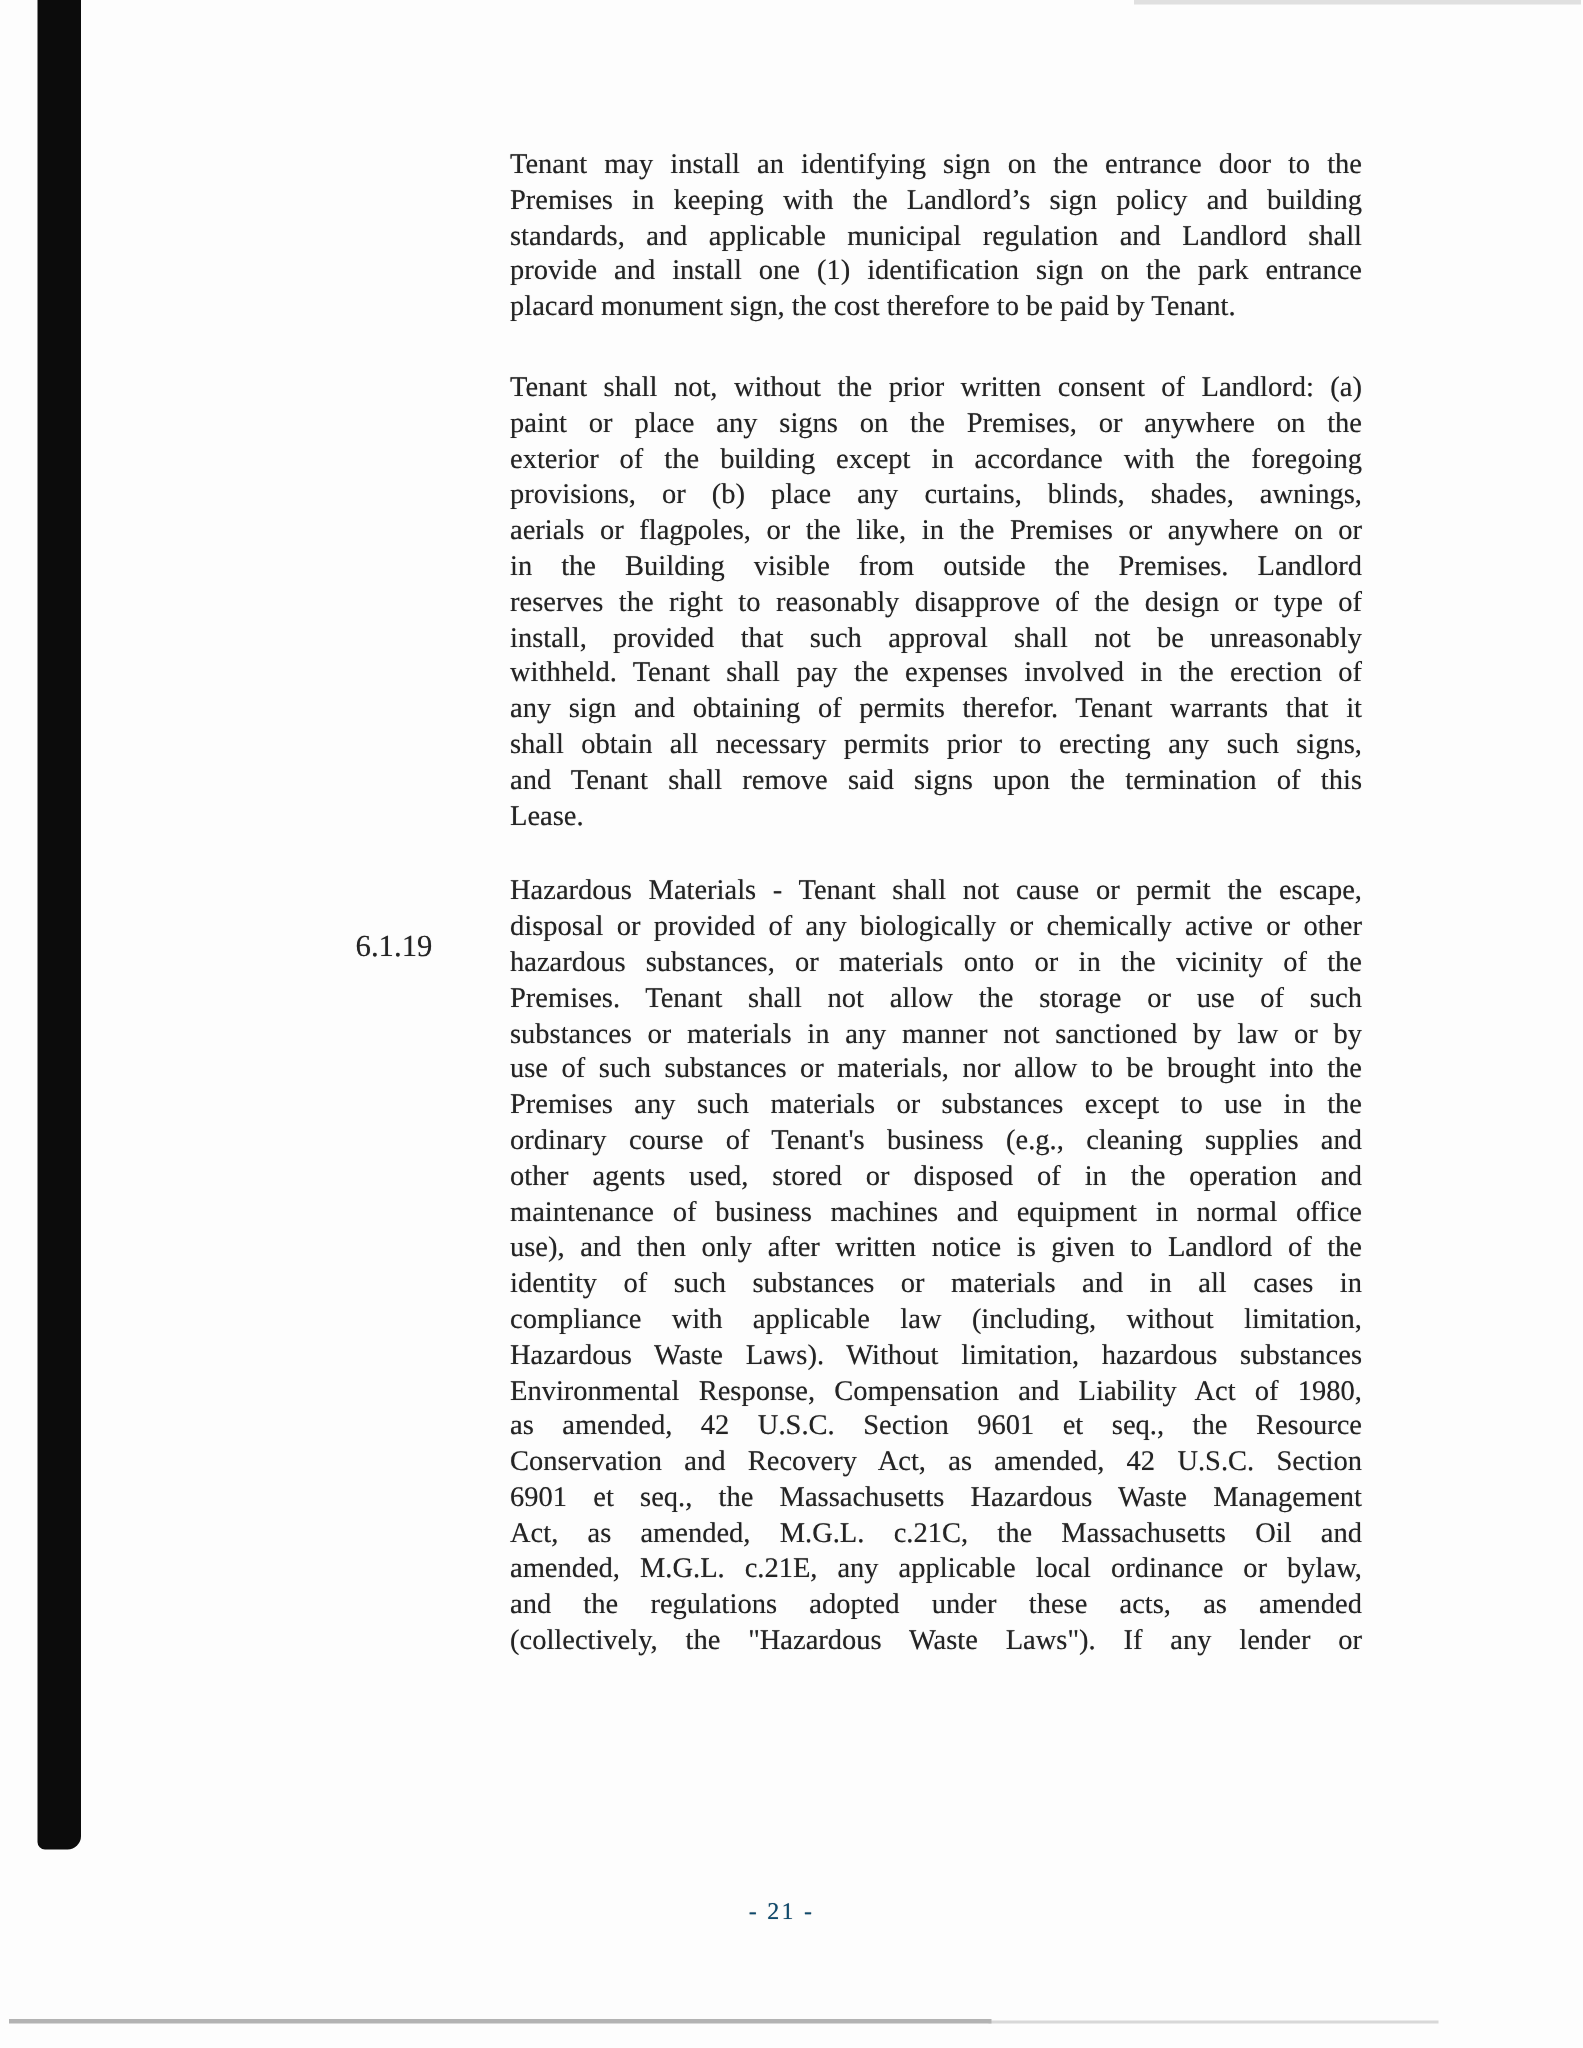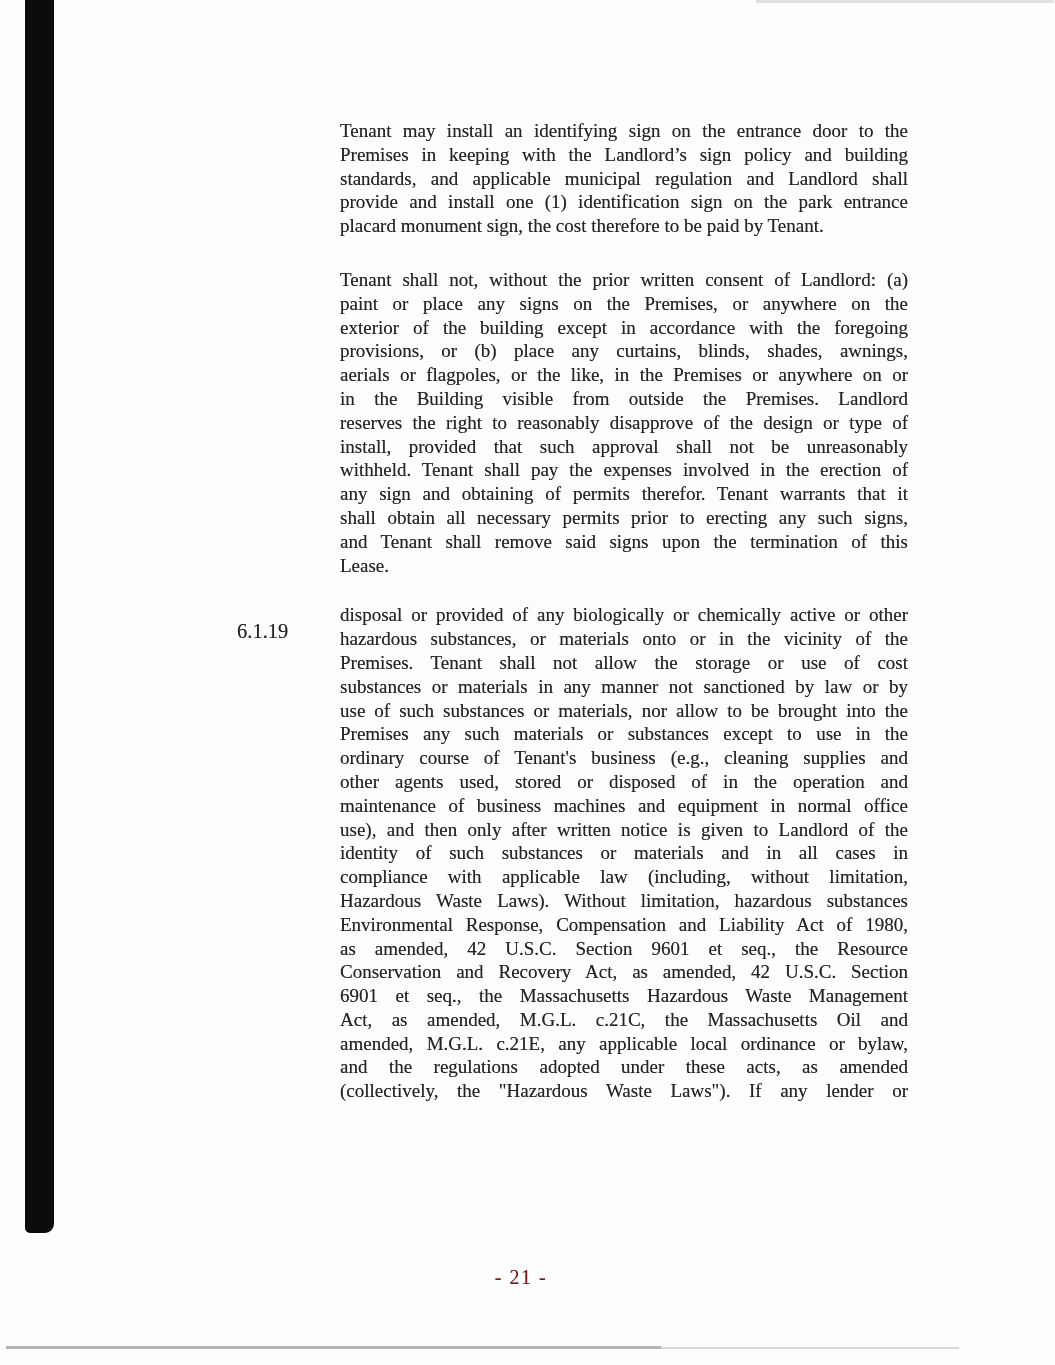--- a/index.html
+++ b/index.html
@@ -10,21 +10,21 @@
     font-family:"Liberation Serif", serif;
   }
   .page {
     position:relative;
     width:1055px; height:1365px;
     background:#fdfdfd;
   }
   
   .content {
     position:absolute;
-    left:340px; top:119px; width:568px;
+    left:340px; top:98px; width:568px;
     font-size:19px;
     line-height:23.8px;
     color:#242424;
     text-shadow:0 0 0.5px rgba(30,30,30,0.55);
   }
   .para { text-align:justify; }
   .para-2 { margin-top:30px; }
   .para-3 { margin-top:26px; }
   .tline { text-align:justify; text-align-last:justify; }
   .tline.pl { text-align-last:left; }
@@ -32,23 +32,23 @@
     position:absolute;
     left:237px; top:620px;
     font-size:20.5px;
     color:#242424;
     text-shadow:0 0 0.5px rgba(30,30,30,0.55);
   }
   .page-number {
     position:absolute;
     left:455px; top:1266px; width:132px;
     text-align:center;
-    font-size:20px;
+    font-size:16px;
     letter-spacing:1.5px;
-    color:#7f1d1d;
+    color:#0c4a6e;
     text-shadow:0 0 0.5px rgba(30,30,30,0.55);
   }
   
   .scan-bar {
     position:absolute;
     left:25px; top:0; width:29px; height:1233px;
     border-radius:0 0 9px 5px;
   }
   .top-streak {
     position:absolute;
@@ -92,23 +92,24 @@
         <div class="tline">in the Building visible from outside the Premises.  Landlord</div>
         <div class="tline">reserves the right to reasonably disapprove of the design or type of</div>
         <div class="tline">install, provided that such approval shall not be unreasonably</div>
         <div class="tline">withheld.  Tenant shall pay the expenses involved in the erection of</div>
         <div class="tline">any sign and obtaining of permits therefor.  Tenant warrants that it</div>
         <div class="tline">shall obtain all necessary permits prior to erecting any such signs,</div>
         <div class="tline">and Tenant shall remove said signs upon the termination of this</div>
         <div class="tline pl">Lease.</div>
       </div>
     <div class="para para-3">
+        <div class="tline">Hazardous Materials - Tenant shall not cause or permit the escape,</div>
         <div class="tline">disposal or provided of any biologically or chemically active or other</div>
         <div class="tline">hazardous substances, or materials onto or in the vicinity of the</div>
-        <div class="tline">Premises.   Tenant shall not allow the storage or use of cost</div>
+        <div class="tline">Premises.   Tenant shall not allow the storage or use of such</div>
         <div class="tline">substances or materials in any manner not sanctioned by law or by</div>
         <div class="tline">use of such substances or materials, nor allow to be brought into the</div>
         <div class="tline">Premises any such materials or substances except to use in the</div>
         <div class="tline">ordinary course of Tenant's business (e.g., cleaning supplies and</div>
         <div class="tline">other agents used, stored or disposed of in the operation and</div>
         <div class="tline">maintenance of business machines and equipment in normal office</div>
         <div class="tline">use), and then only after written notice is given to Landlord of the</div>
         <div class="tline">identity of such substances or materials and in all cases in</div>
         <div class="tline">compliance with applicable law (including, without limitation,</div>
         <div class="tline">Hazardous Waste Laws).  Without limitation, hazardous substances</div>

